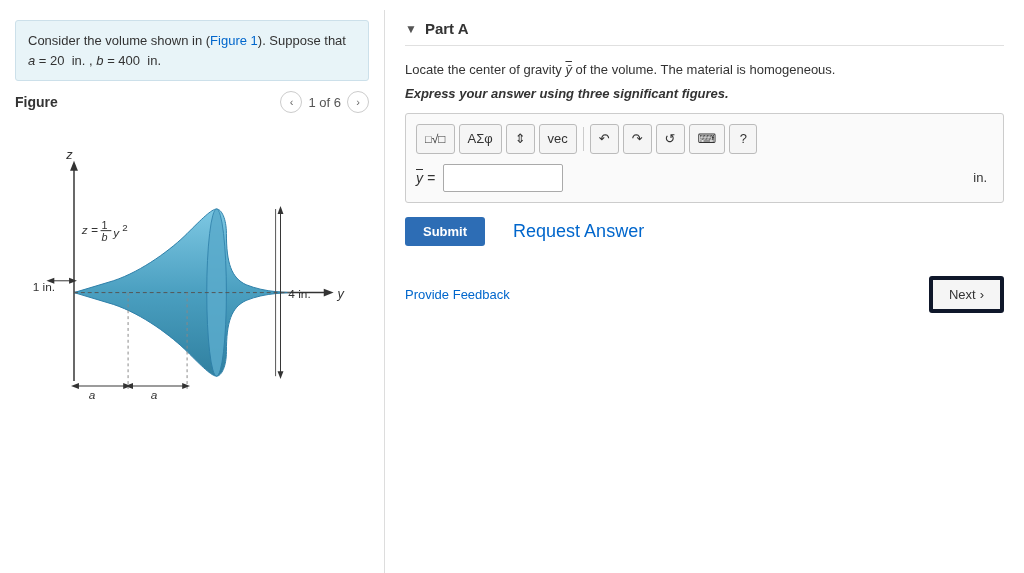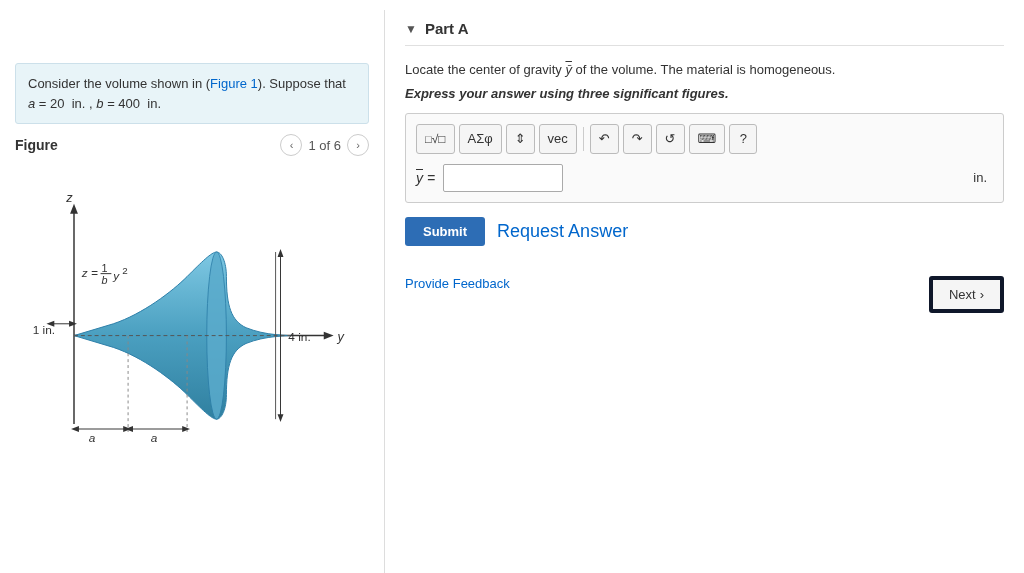--- a/index.html
+++ b/index.html
@@ -25,21 +25,20 @@
       border-right: 1px solid #ddd;
     }
     .problem-statement {
       background: #e8f4f8;
       border: 1px solid #cce0ea;
       border-radius: 3px;
       padding: 10px 12px;
       font-size: 13px;
       line-height: 1.5;
       margin-bottom: 10px;
-      margin-top: 43px;
     }
     .problem-statement a {
       color: #0066cc;
       text-decoration: none;
     }
     .figure-header {
       display: flex;
       align-items: center;
       justify-content: space-between;
       margin-bottom: 20px;
@@ -160,41 +159,42 @@
       background: #fff;
     }
     .unit-label {
       margin-left: auto;
       font-size: 13px;
       padding-right: 6px;
     }
     .action-row {
       display: flex;
       align-items: center;
-      gap: 12px;
+      gap: 28px;
       margin-bottom: 30px;
     }
     .submit-btn {
       background: #2d6db5;
       color: #fff;
       border: none;
       border-radius: 3px;
       padding: 7px 18px;
       font-size: 13px;
       cursor: pointer;
       font-weight: bold;
     }
     .request-answer-link {
       color: #0066cc;
       font-size: 18px;
       cursor: pointer;
       text-decoration: none;
     }
     .bottom-row {
       display: flex;
+      align-items: center;
       justify-content: space-between;
       margin-top: 24px;
     }
     .provide-feedback-link {
       color: #0066cc;
       font-size: 13px;
       cursor: pointer;
       text-decoration: none;
     }
     .next-btn {

